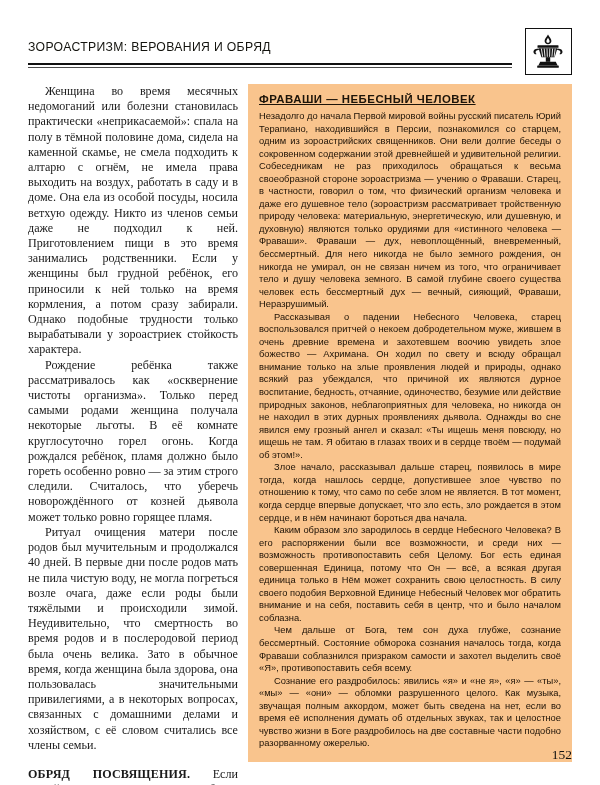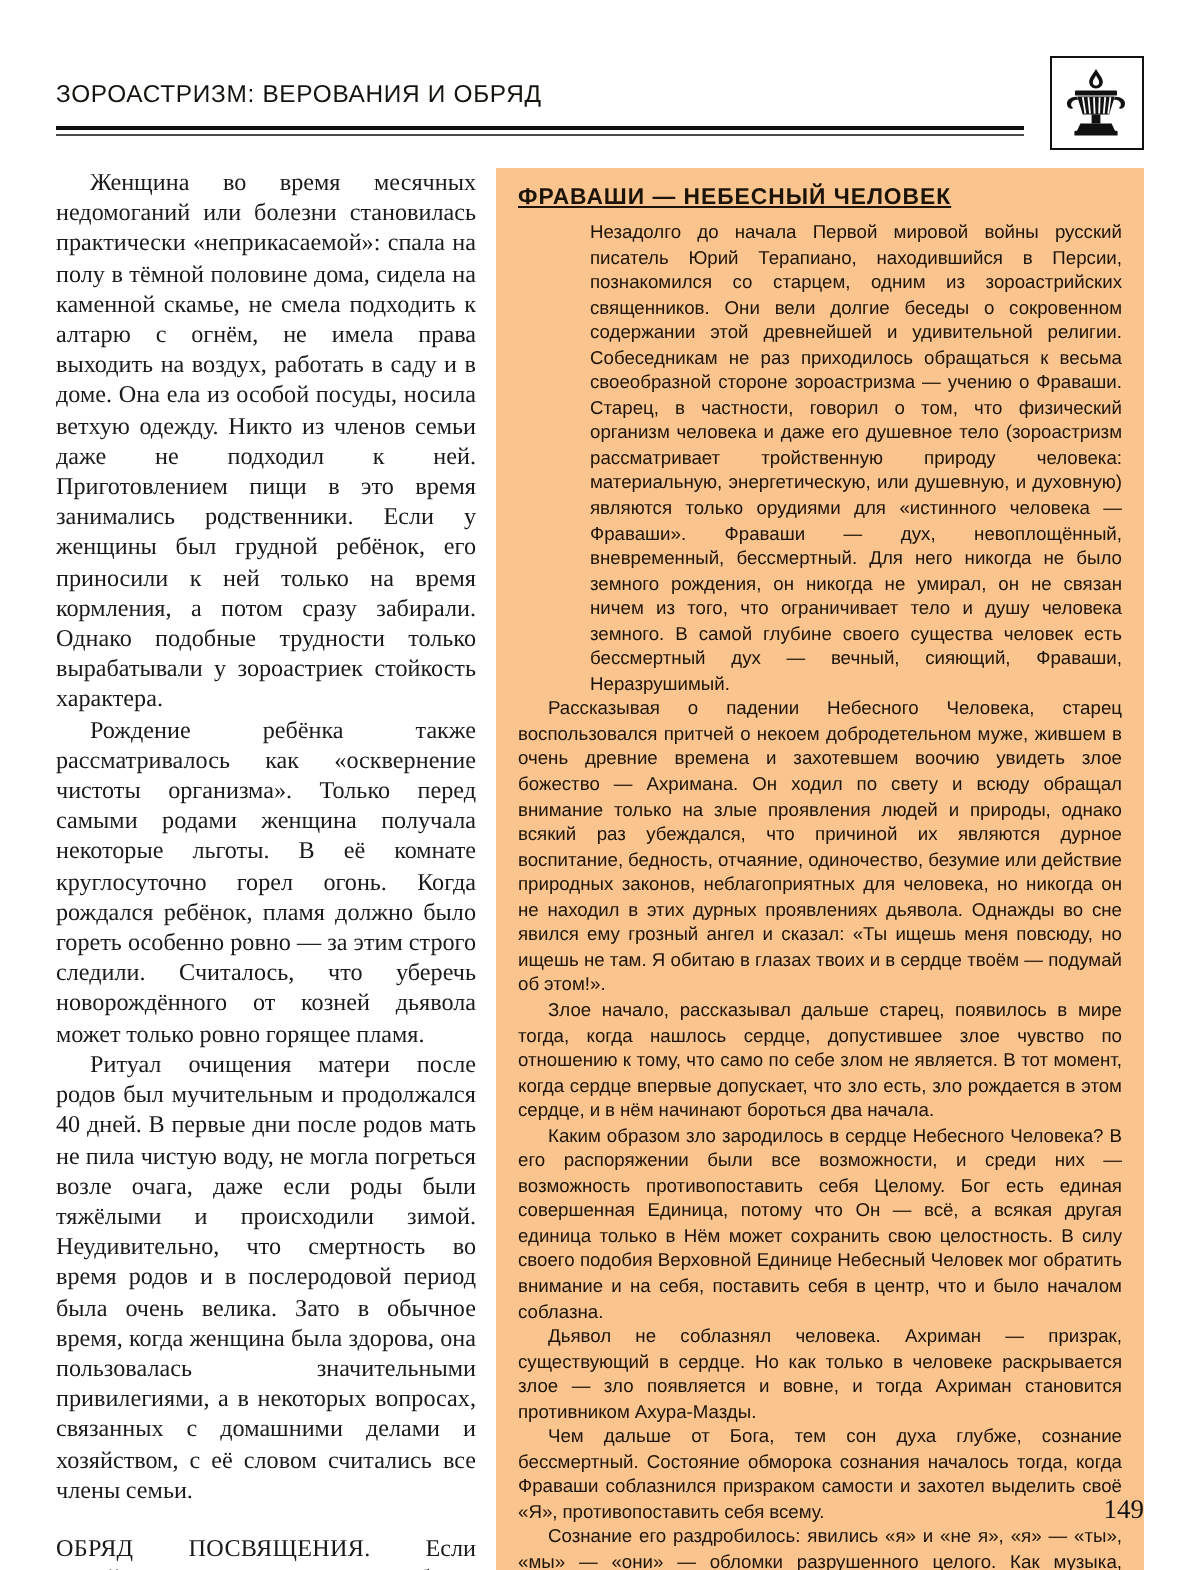--- a/index.html
+++ b/index.html
@@ -87,20 +87,21 @@
     text-indent: 17px;
     -webkit-hyphens: auto;
     hyphens: auto;
     word-spacing: -0.2px;
   }
   #left-column p.spaced-before { margin-top: 14px; }
   #left-column p .rubric {
     font-family: "Liberation Serif", serif;
     font-size: 12.1px;
     letter-spacing: 0.15px;
+    font-weight: bold;
   }
   #left-column p.no-indent { text-indent: 0; }
 
   
   #sidebar-box {
     position: absolute;
     left: 248px;
     top: 0;
     width: 324px;
     min-height: 646px;
@@ -120,21 +121,21 @@
   #sidebar-box p.sb {
     margin: 0;
     font-family: "Liberation Sans", sans-serif;
     font-size: 9.35px;
     line-height: 12.55px;
     text-align: justify;
     text-indent: 15px;
     color: #1d1206;
     word-spacing: -0.1px;
   }
-  #sidebar-box p.sb.no-indent { text-indent: 0; margin-left: 36px; }
+  #sidebar-box p.sb.no-indent { text-indent: 0; }
 
   
   #folio {
     position: absolute;
     right: 28px;
     bottom: 22px;
     font-family: "Liberation Serif", serif;
     font-size: 13.5px;
     color: #111;
   }
@@ -184,21 +185,20 @@
     <p>Ритуал очищения матери после родов был мучительным и продолжался 40 дней. В первые дни после родов мать не пила чистую воду, не могла погреться возле очага, даже если роды были тяжёлыми и происходили зимой. Неудивительно, что смертность во время родов и в послеродовой период была очень велика. Зато в обычное время, когда женщина была здорова, она пользовалась значительными привилегиями, а в некоторых вопросах, связанных с домашними делами и хозяйством, с её словом считались все члены семьи.</p>
     <p class="spaced-before no-indent"><span class="rubric">ОБРЯД ПОСВЯЩЕНИЯ.</span><span> Если индийские парсы при рождении ребёнка для предсказания его судьбы прибегали к помощи своих астрологов, то у прочих зороастрийцев астрологов не было, а о том, чтобы обратиться к мусульманским астрологам, и речи быть</span></p>
   </div>
 
   <aside id="sidebar-box" style="background: rgb(249, 196, 141);">
     <h2 id="sidebar-title">ФРАВАШИ — НЕБЕСНЫЙ ЧЕЛОВЕК</h2>
     <p class="sb no-indent">Незадолго до начала Первой мировой войны русский писатель Юрий Терапиано, находившийся в Персии, познакомился со старцем, одним из зороастрийских священников. Они вели долгие беседы о сокровенном содержании этой древнейшей и удивительной религии. Собеседникам не раз приходилось обращаться к весьма своеобразной стороне зороастризма — учению о Фраваши. Старец, в частности, говорил о том, что физический организм человека и даже его душевное тело (зороастризм рассматривает тройственную природу человека: материальную, энергетическую, или душевную, и духовную) являются только орудиями для «истинного человека — Фраваши». Фраваши — дух, невоплощённый, вневременный, бессмертный. Для него никогда не было земного рождения, он никогда не умирал, он не связан ничем из того, что ограничивает тело и душу человека земного. В самой глубине своего существа человек есть бессмертный дух — вечный, сияющий, Фраваши, Неразрушимый.</p>
     <p class="sb">Рассказывая о падении Небесного Человека, старец воспользовался притчей о некоем добродетельном муже, жившем в очень древние времена и захотевшем воочию увидеть злое божество — Ахримана. Он ходил по свету и всюду обращал внимание только на злые проявления людей и природы, однако всякий раз убеждался, что причиной их являются дурное воспитание, бедность, отчаяние, одиночество, безумие или действие природных законов, неблагоприятных для человека, но никогда он не находил в этих дурных проявлениях дьявола. Однажды во сне явился ему грозный ангел и сказал: «Ты ищешь меня повсюду, но ищешь не там. Я обитаю в глазах твоих и в сердце твоём — подумай об этом!».</p>
     <p class="sb">Злое начало, рассказывал дальше старец, появилось в мире тогда, когда нашлось сердце, допустившее злое чувство по отношению к тому, что само по себе злом не является. В тот момент, когда сердце впервые допускает, что зло есть, зло рождается в этом сердце, и в нём начинают бороться два начала.</p>
     <p class="sb">Каким образом зло зародилось в сердце Небесного Человека? В его распоряжении были все возможности, и среди них — возможность противопоставить себя Целому. Бог есть единая совершенная Единица, потому что Он — всё, а всякая другая единица только в Нём может сохранить свою целостность. В силу своего подобия Верховной Единице Небесный Человек мог обратить внимание и на себя, поставить себя в центр, что и было началом соблазна.</p>
-    <p class="sb">Дьявол не соблазнял человека. Ахриман — призрак, существующий в сердце. Но как только в человеке раскрывается злое — зло появляется и вовне, и тогда Ахриман становится противником Ахура-Мазды.</p>
     <p class="sb">Чем дальше от Бога, тем сон духа глубже, сознание бессмертный. Состояние обморока сознания началось тогда, когда Фраваши соблазнился призраком самости и захотел выделить своё «Я», противопоставить себя всему.</p>
     <p class="sb">Сознание его раздробилось: явились «я» и «не я», «я» — «ты», «мы» — «они» — обломки разрушенного целого. Как музыка, звучащая полным аккордом, может быть сведена на нет, если во время её исполнения думать об отдельных звуках, так и целостное чувство жизни в Боге раздробилось на две составные части подобно разорванному ожерелью.</p>
 
   </aside>
 
 </div>
 
-<div id="folio">149</div>
+<div id="folio">152</div>
 
 </body></html>

